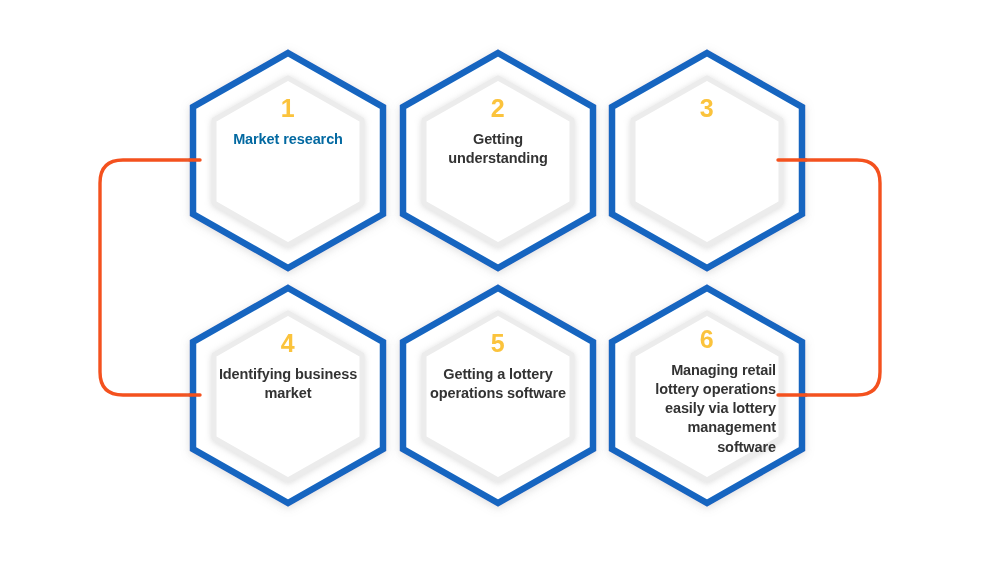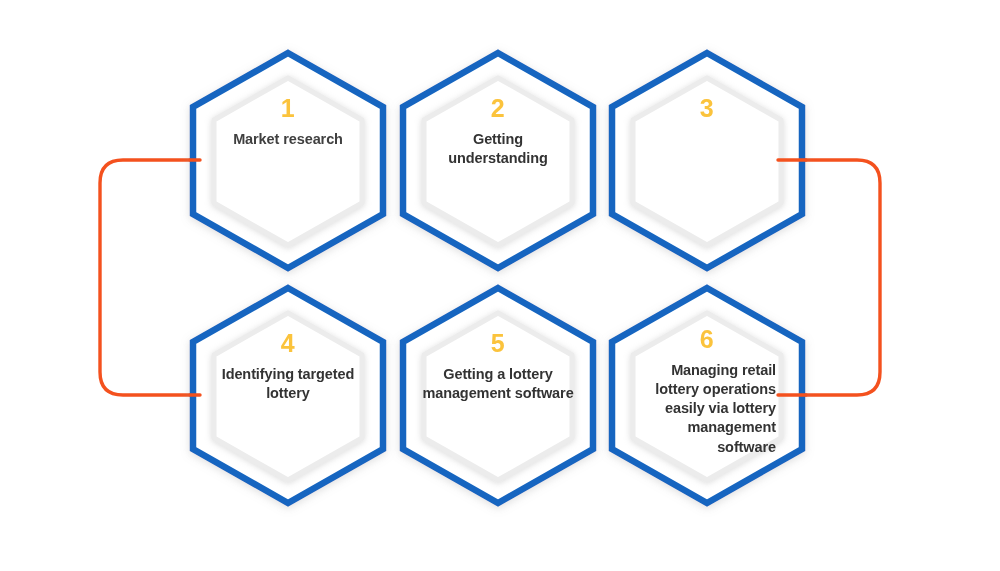--- a/index.html
+++ b/index.html
@@ -116,40 +116,40 @@
     <line x1="190" y1="160" x2="200" y2="160" stroke="#f4511e" stroke-width="3.4" stroke-linecap="round"></line>
     <line x1="190" y1="395" x2="200" y2="395" stroke="#f4511e" stroke-width="3.4" stroke-linecap="round"></line>
     <line x1="778" y1="160" x2="806" y2="160" stroke="#f4511e" stroke-width="3.4" stroke-linecap="round"></line>
     <line x1="778" y1="395" x2="806" y2="395" stroke="#f4511e" stroke-width="3.4" stroke-linecap="round"></line>
   </svg>
 
   <div class="hex-label-layer">
 
     <div class="hex-node" style="left:193px; top:96px;">
       <div class="hex-number" style="color: rgb(251, 195, 60);">1</div>
-      <div class="hex-title narrow" style="color: #404040; text-align: center;">Market research</div>
+      <div class="hex-title narrow" style="color: #0369a1; text-align: center;">Market research</div>
     </div>
 
     <div class="hex-node" style="left:403px; top:96px;">
       <div class="hex-number" style="color: rgb(251, 195, 60);">2</div>
       <div class="hex-title narrow" style="color: rgb(51, 51, 51);">Getting understanding</div>
     </div>
 
     <div class="hex-node" style="left:612px; top:96px;">
       <div class="hex-number" style="color: rgb(251, 195, 60);">3</div>
     </div>
 
     <div class="hex-node" style="left:193px; top:331px;">
       <div class="hex-number" style="color: rgb(251, 195, 60);">4</div>
-      <div class="hex-title wide" style="color: rgb(51, 51, 51);">Identifying targeted lottery</div>
+      <div class="hex-title wide" style="color: rgb(51, 51, 51);">Identifying business market</div>
     </div>
 
     <div class="hex-node" style="left:403px; top:331px;">
       <div class="hex-number" style="color: rgb(251, 195, 60);">5</div>
-      <div class="hex-title wide" style="color: rgb(51, 51, 51);">Getting a lottery management software</div>
+      <div class="hex-title wide" style="color: rgb(51, 51, 51);">Getting a lottery operations software</div>
     </div>
 
     <div class="hex-node" style="left:612px; top:327px;">
       <div class="hex-number" style="color: rgb(251, 195, 60);">6</div>
       <div class="hex-title narrow" style="color: rgb(51, 51, 51); text-align: right;">Managing retail lottery operations easily via lottery management software</div>
     </div>
 
   </div>
 </div>
 

